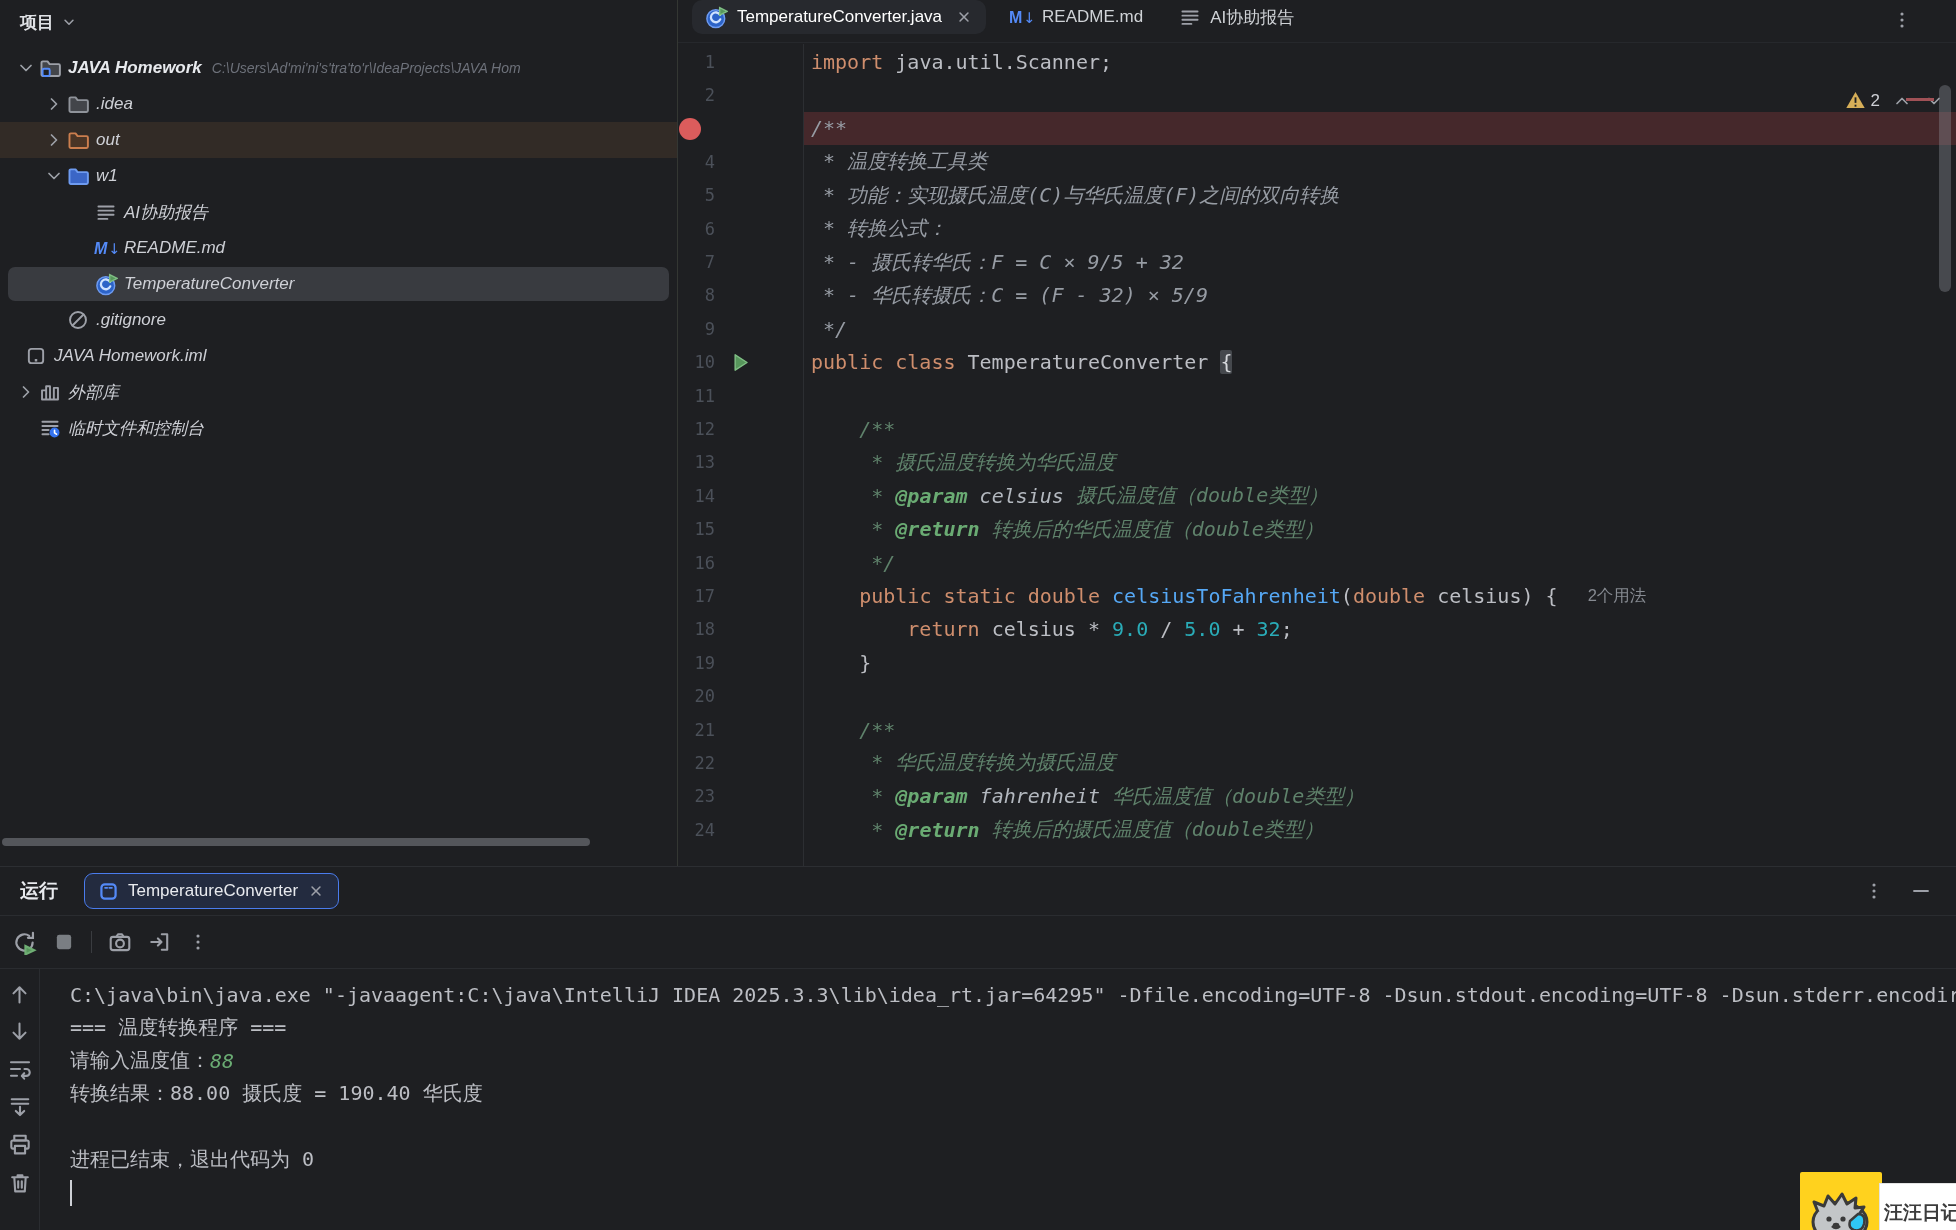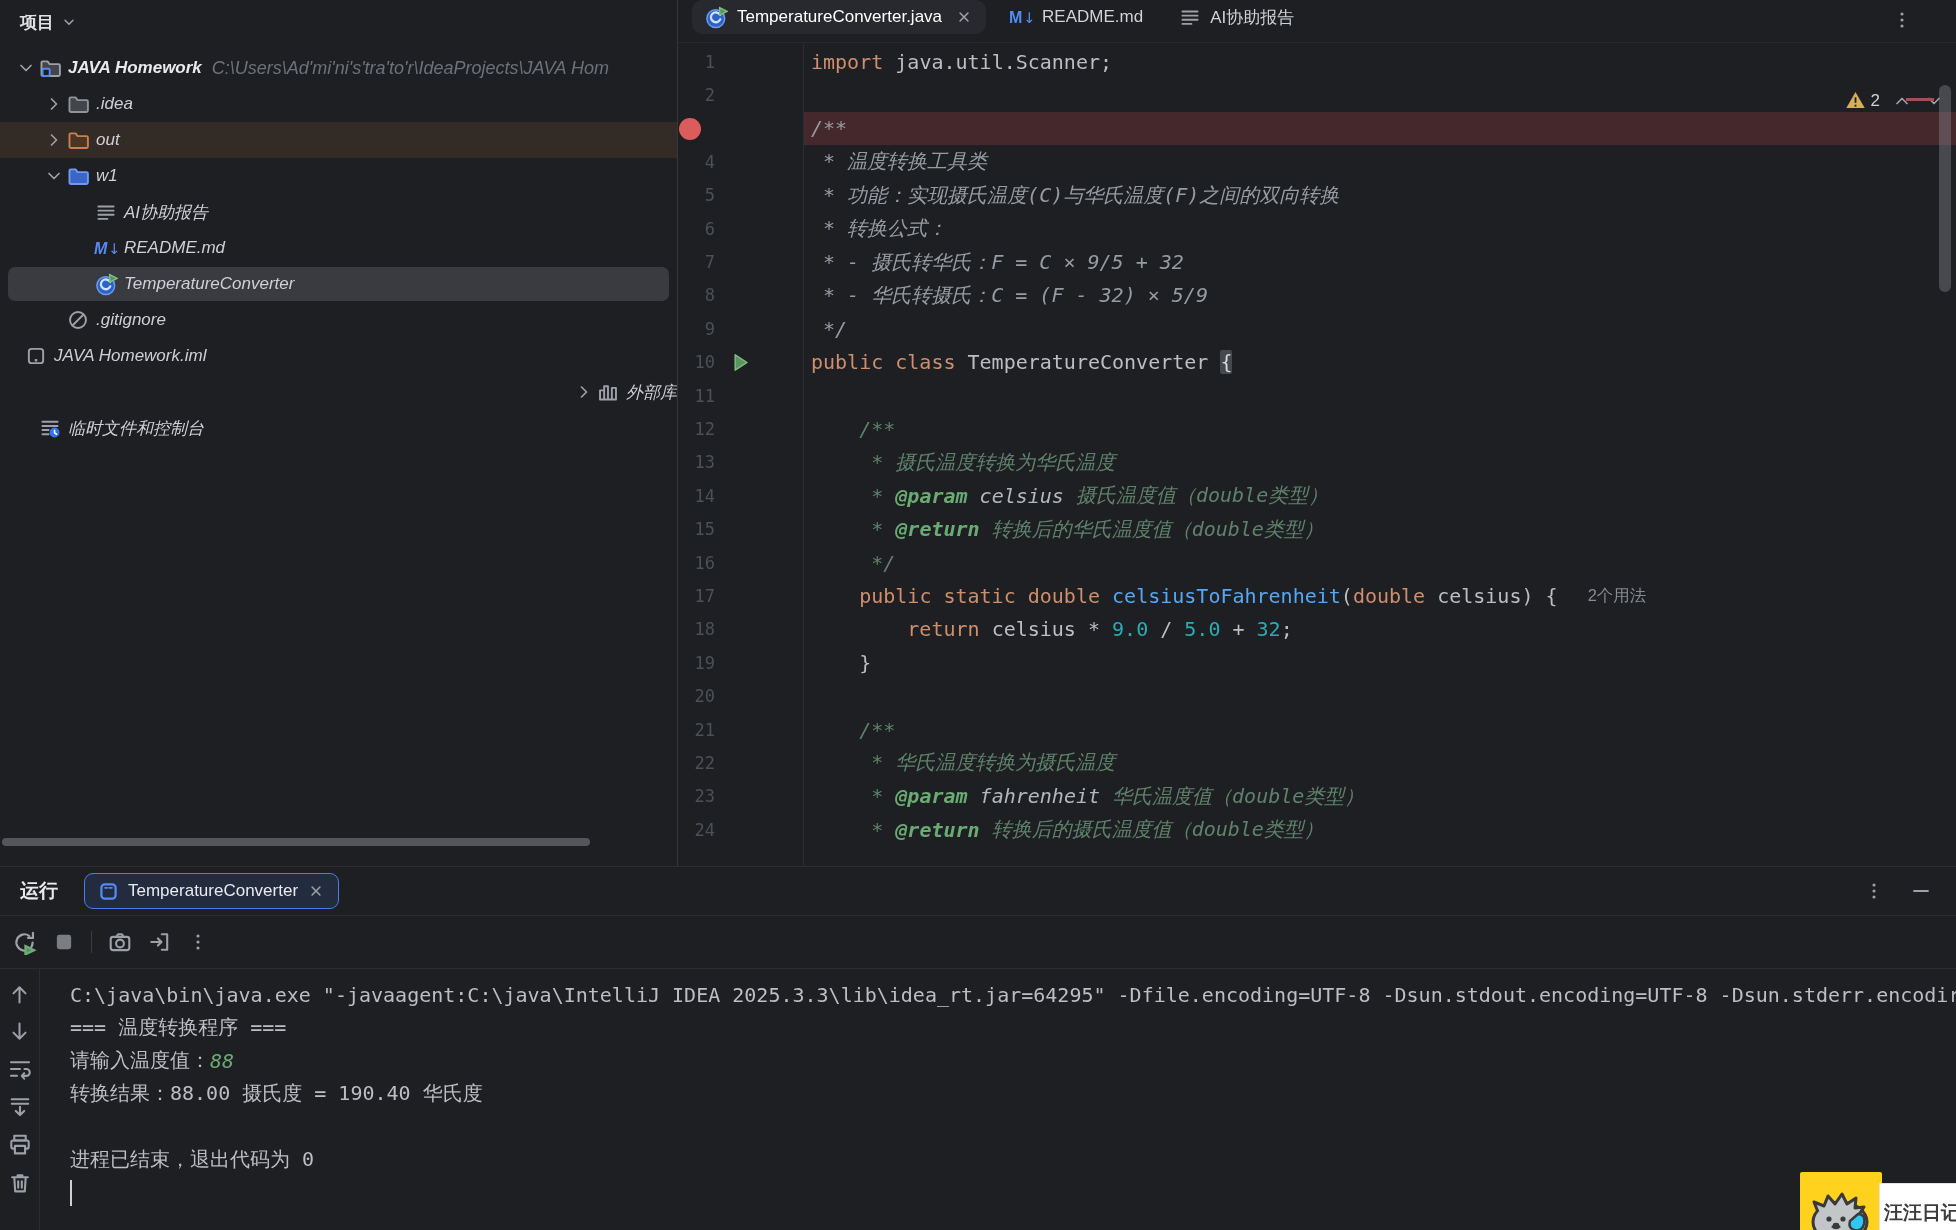--- a/index.html
+++ b/index.html
@@ -16,21 +16,21 @@
   .tree-row { height:36px; display:flex; align-items:center; white-space:nowrap;
               overflow:hidden; position:relative; font-size:17px; color:#ced0d6;font-style:italic; }
   .tree-row .slot { width:24px; height:24px; flex:none; display:flex; align-items:center; justify-content:center; }
   .tree-row .ticon { width:24px; height:24px; flex:none; display:flex; align-items:center; justify-content:center; }
   .tree-row .tlabel { margin-left:6px; }
   .tree-row.row-selected::before { content:""; position:absolute; left:8px; right:8px; top:1px; bottom:1px;
               background:#393b40; border-radius:7px; z-index:0; }
   .tree-row.row-hover { background:#322b26; }
   .tree-row > * { position:relative; z-index:1; }
   .tlabel.bold { font-weight:700; color:#e8eaee; }
-  .tpath { margin-left:10px; color:#6d717a; font-size:18px; }
+  .tpath { margin-left:10px; color:#6d717a; font-size:14px; }
   .pp-hscroll { position:absolute; left:2px; top:838px; width:588px; height:8px;
                 background:#54565b; border-radius:4px; }
 
   
   .splitter-v { position:absolute; left:677px; top:0; width:1px; height:866px; background:#343733; }
 
   
   .editor-pane { position:absolute; left:678px; top:0; width:1278px; height:866px;
                  background:#1e1f22; overflow:hidden; }
   .tabbar { height:43px; display:flex; align-items:flex-start; padding-left:14px;
@@ -210,21 +210,21 @@
       <div class="tree-row" style="">
         <span class="slot"></span>
         <span class="icn ticon">
           <svg width="22" height="22" viewBox="0 0 16 16" fill="none" stroke="#9da0a8" stroke-width="1.4" stroke-linecap="round" stroke-linejoin="round">
             <rect x="2.8" y="2.8" width="10.4" height="10.4" rx="2"></rect>
             <rect x="7.1" y="10.2" width="1.8" height="1.8" fill="#9da0a8" stroke="none"></rect>
           </svg>
         </span>
         <span class="tlabel">JAVA Homework.iml</span>
       </div>
-      <div class="tree-row" style="padding-left: 14px; justify-content: flex-end;">
+      <div class="tree-row" style="padding-left: 14px;">
         <span class="slot">
           <svg width="20" height="20" viewBox="0 0 16 16" fill="none" stroke="#9da0a8" stroke-width="1.4" stroke-linecap="round" stroke-linejoin="round">
             <path d="M6 4l4 4-4 4"></path>
           </svg>
         </span>
         <span class="icn ticon">
           <svg width="22" height="22" viewBox="0 0 16 16" fill="none" stroke="#9da0a8" stroke-width="1.4" stroke-linecap="round" stroke-linejoin="round">
             <path d="M2.2 13.5V6.8h3v6.7M5.2 13.5V3.8h2.8v9.7M10.8 13.5V5h3v8.5M2.2 13.5h11.6"></path>
           </svg>
         </span>

